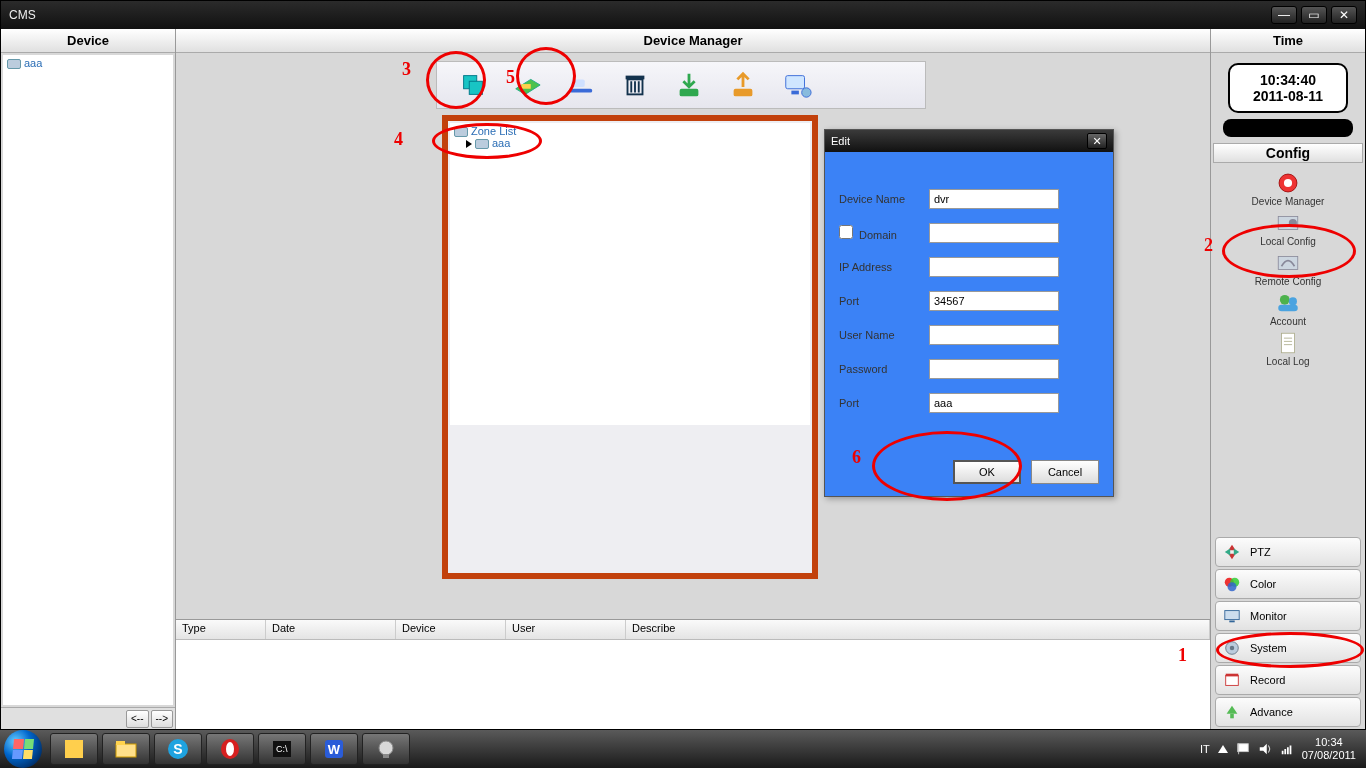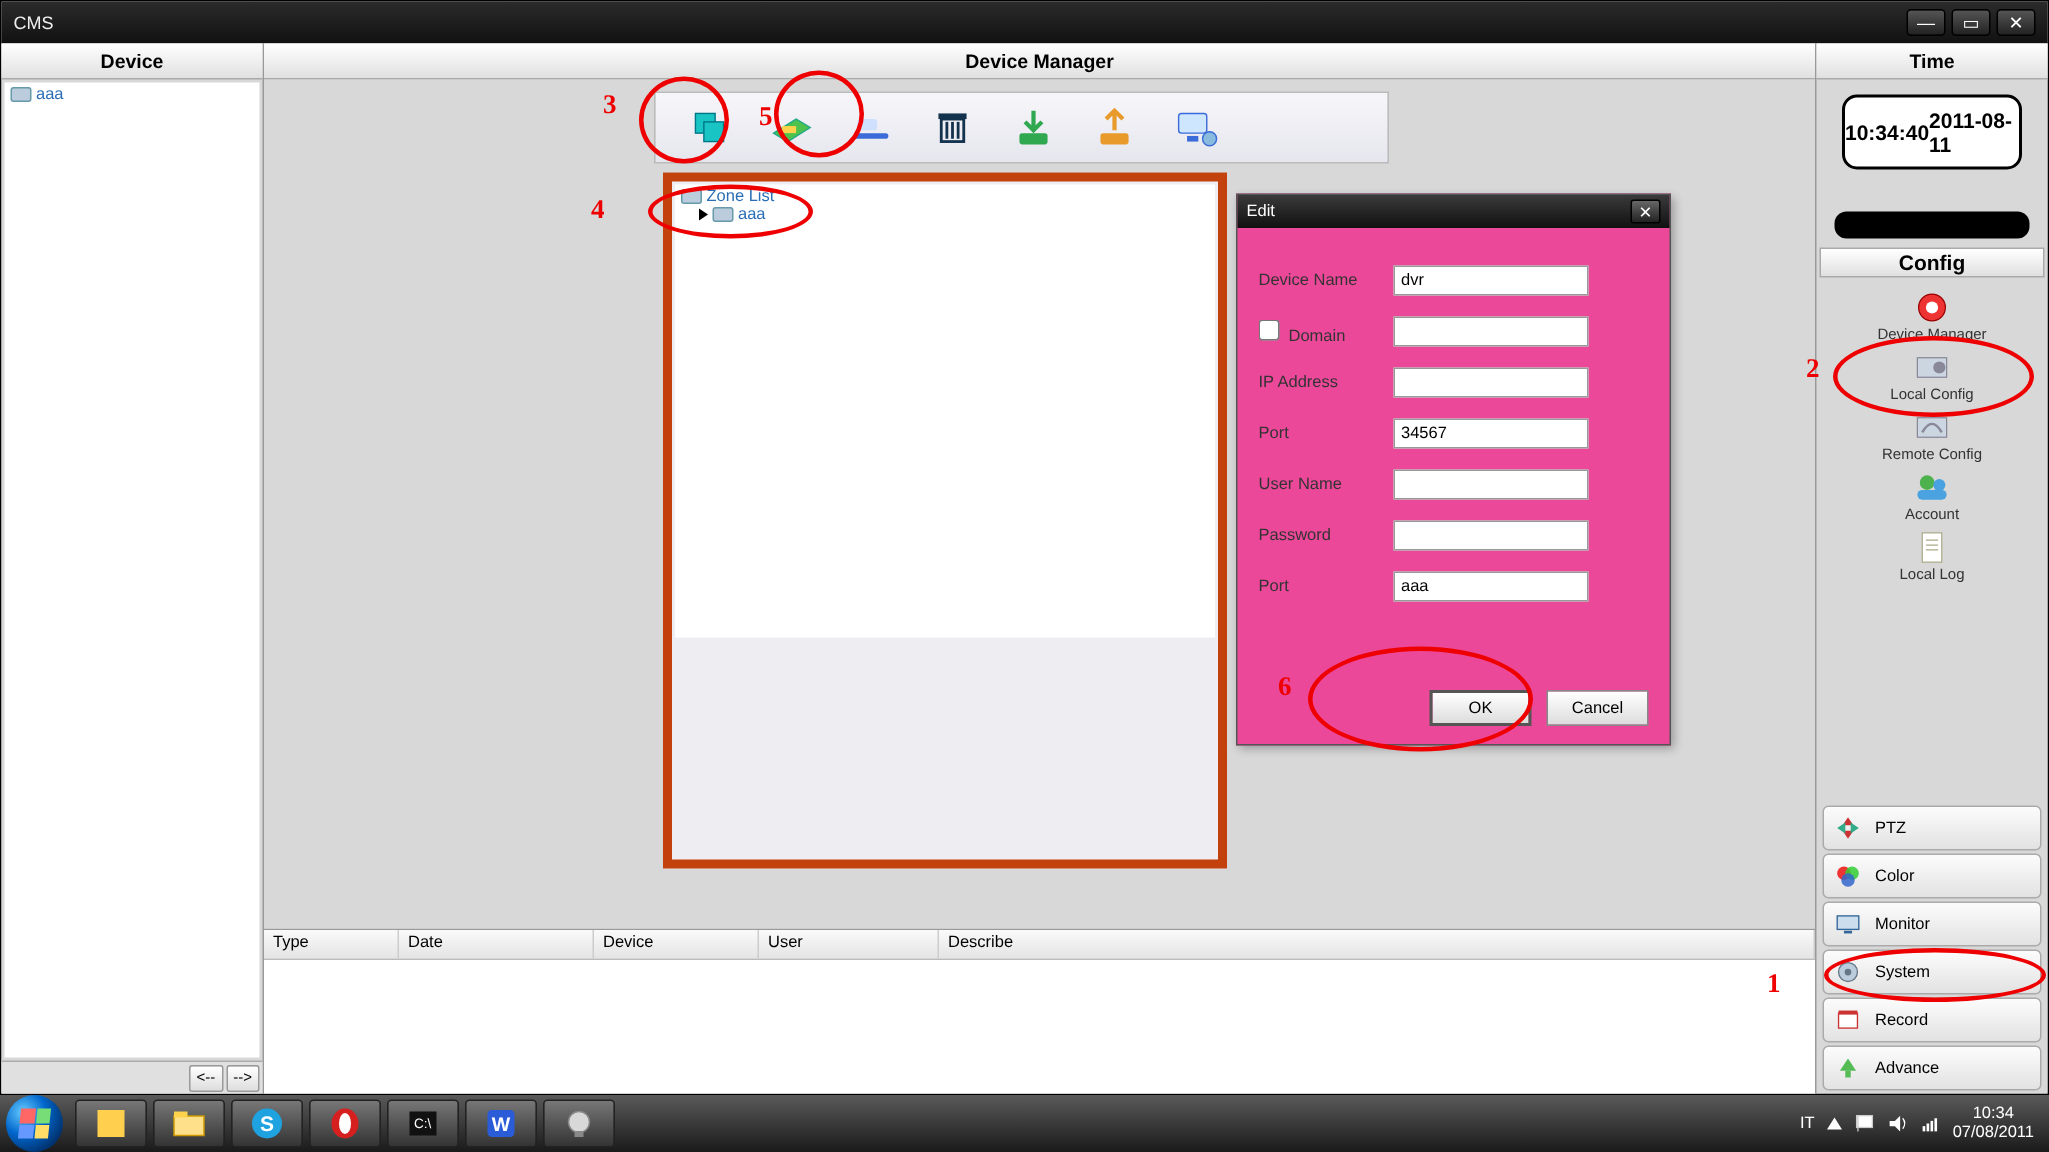--- a/index.html
+++ b/index.html
@@ -31,42 +31,42 @@
 .tbicon svg { width: 30px; height: 30px; }
 
 
 .tree-panel { position:absolute; left:266px; top:62px; width:376px; height:464px; background:#eeeef2; border:6px solid #c2410c; }
 .tree-inner { background:#fff; margin:2px; height:302px; font-size:11px; padding:2px 4px; }
 .tree-inner .row { color:#2a6db5; }
 .tree-inner .arrow { display:inline-block; width:0; height:0; border-top:4px solid transparent; border-bottom:4px solid transparent; border-left:6px solid #000; margin-right:3px; vertical-align:middle;}
 .tree-inner .device-icon { display:inline-block; width:14px; height:10px; background:#bcd; border:1px solid #69a; border-radius:2px; margin-right:3px; vertical-align:middle;}
 
 
-.edit-dialog { position:absolute; left:648px; top:76px; width:290px; height:368px; background:#ec4899; border:1px solid #555; box-shadow:2px 2px 6px rgba(0,0,0,0.3); }
+.edit-dialog { position:absolute; left:648px; top:76px; width:290px; height:368px; background:#3b82f6; border:1px solid #555; box-shadow:2px 2px 6px rgba(0,0,0,0.3); }
 .edit-title { height:22px; background:linear-gradient(#3a3a3a,#111); color:#fff; font-size:11px; display:flex; align-items:center; padding:0 6px; }
 .edit-title .spacer{flex:1;}
 .edit-close { width:20px; height:16px; background:linear-gradient(#666,#222); border:1px solid #000; border-radius:2px; color:#fff; display:flex; align-items:center; justify-content:center; font-size:11px;}
-.edit-body { padding: 18px 14px 10px 14px; font-size:11px; }
+.edit-body { padding: 30px 14px 10px 14px; font-size:11px; }
 .form-row { display:flex; align-items:center; height:34px; }
 .form-row .lbl { width:90px; color:#333; }
 .form-row .chk { width:14px; height:14px; margin-right:6px; }
 .form-row input[type=text], .form-row input[type=password] { width:130px; height:20px; border:1px solid #999; background:#fff; padding:0 4px; font-size:11px; }
 .edit-buttons { position:absolute; bottom:12px; right:14px; display:flex; gap:10px; }
 .edit-buttons button { width:68px; height:24px; font-size:11px; background:linear-gradient(#fff,#ddd); border:1px solid #888; }
 .edit-buttons button.ok { border:2px solid #555; }
 
 
 .log-area { height:110px; background:#fff; border-top:1px solid #999; }
 .log-head { height:20px; display:flex; background:linear-gradient(#fafafa,#e4e4e4); border-bottom:1px solid #bbb; font-size:11px; }
 .log-head div { border-right:1px solid #ccc; padding:2px 6px; }
 
 
 .right-col { width:155px; border-left:1px solid #999; background:#d8d8d8; display:flex; flex-direction:column; }
 .time-header { height:24px; background:linear-gradient(#fff,#e0e0e0); border-bottom:1px solid #aaa; display:flex; align-items:center; justify-content:center; font-size:13px; font-weight:bold;}
-.clock-box { margin:10px auto 22px auto; width:120px; height:50px; background:#fff; border:2px solid #000; border-radius:10px; display:flex; align-items:center; justify-content:center; font-family: monospace; font-weight:bold; font-size:14px; }
+.clock-box { margin:10px auto 0 auto; width:120px; height:50px; background:#fff; border:2px solid #000; border-radius:10px; display:flex; flex-direction:column; align-items:center; justify-content:center; font-family: monospace; font-weight:bold; font-size:14px; }
 .black-pill { width:130px; height:18px; background:#000; border-radius:8px; margin:6px auto; }
 .config-head { height:20px; background:linear-gradient(#fff,#e0e0e0); border:1px solid #aaa; margin:0 2px; display:flex; align-items:center; justify-content:center; font-size:14px; font-weight:bold;}
 .config-items { flex:0 0 auto; padding:4px 0 6px 0; }
 .config-item { display:flex; flex-direction:column; align-items:center; font-size:10px; color:#333; margin:3px 0; }
 .config-item .cicon { width:30px; height:26px; display:flex; align-items:center; justify-content:center; }
 .config-item .cicon svg { width:26px; height:26px; }
 .right-spacer { flex:1; }
 .acc-list { }
 .acc-item { height:30px; margin:2px 4px; background:linear-gradient(#fcfcfc,#e2e2e2); border:1px solid #aaa; border-radius:4px; display:flex; align-items:center; font-size:11px; padding:0 6px; gap:8px; }
 .acc-item .aicon { width:20px; height:20px; display:flex; align-items:center; justify-content:center;}

